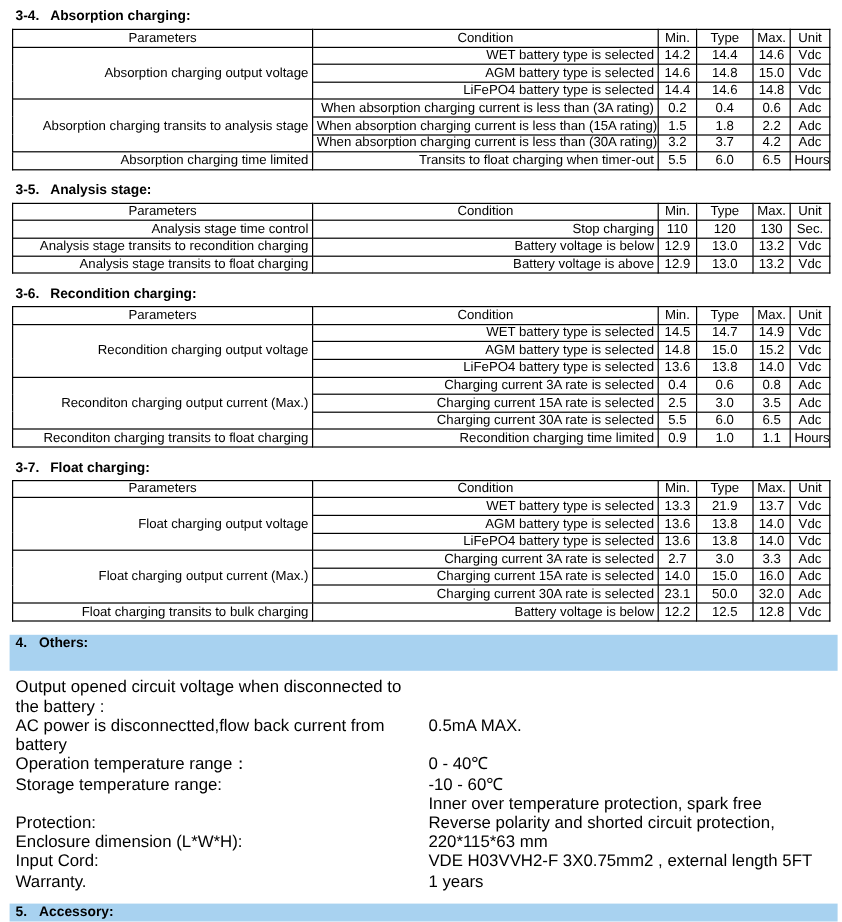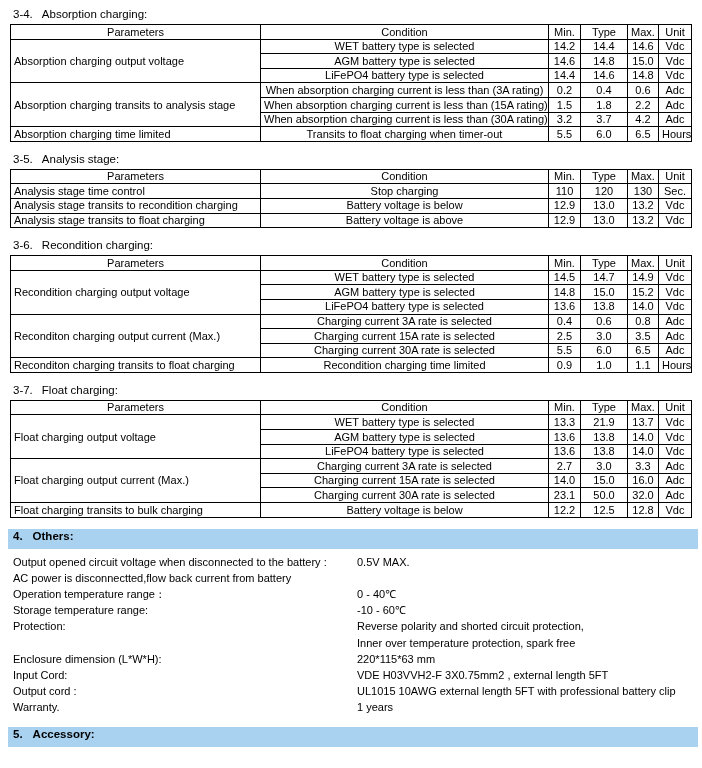--- a/index.html
+++ b/index.html
@@ -9,60 +9,60 @@
     font-family: "Liberation Sans", sans-serif;
     color: #000;
     overflow: hidden;
   }
   .page { padding: 6px 6px 0 10px; }
 
   .spec-section { margin-top: 11px; }
   .spec-section:first-child { margin-top: 2px; }
 
   .sec-heading {
-    font-size: 11.5px; font-weight: normal; line-height: 13px;
+    font-size: 11.5px; font-weight: bold; line-height: 13px;
     margin: 0 0 3px 3px;
   }
   .sec-heading .num { margin-right: 9px; }
 
   table.spec-table {
     border-collapse: collapse;
     table-layout: fixed;
     width: 681px;
   }
   table.spec-table th, table.spec-table td {
     border: 1px solid #000;
     font-size: 11px;
     font-weight: normal;
     line-height: 12.5px;
     height: 14.6px;
     padding: 0 3px;
     overflow: hidden;
     white-space: nowrap;
   }
   table.spec-table th { text-align: center; margin-left: 28px; }
-  td.param { text-align: left; padding-left: 3px; }
-  td.cond  { text-align: center; padding-left: 4px; }
+  td.param { text-align: right; padding-left: 3px; }
+  td.cond  { text-align: right; padding-left: 4px; }
   td.num   { text-align: center; padding: 0 1px; }
 
   .bar {
     margin-top: 11px;
     background: #a8d2f0;
-    height: 20px;
+    height: 30px;
     line-height: 15px;
     font-size: 11.5px;
     font-weight: bold;
     padding-left: 5px;
     margin-left: -2px;
     width: 690px;
   }
   .bar .num { margin-right: 10px; }
 
   .kv-list { margin-top: 5px; }
-  .kv-row { display: flex; line-height: 16.2px; font-size: 11px; }
+  .kv-row { display: flex; line-height: 16.2px; font-size: 14px; }
   .kv-label { width: 347px; flex: 0 0 347px; padding-left: 3px; }
   .kv-value { flex: 1; }
 </style>
 </head>
 <body>
 
 <div class="page">
 
   <section class="spec-section">
     <div class="sec-heading">
@@ -355,52 +355,48 @@
         </tbody>
     </table>
   </section>
 
   <div class="bar">
     <span class="num">4.</span><span>Others:</span>
   </div>
   <div class="kv-list" id="others-list">
       <div class="kv-row">
         <span class="kv-label">Output opened circuit voltage when disconnected to the battery :</span>
-        <span class="kv-value">0.5V MAX.</span>
       </div>
       <div class="kv-row">
         <span class="kv-label">AC power is disconnectted,flow back current from battery</span>
+        <span class="kv-value">0.5mA MAX.</span>
       </div>
       <div class="kv-row">
         <span class="kv-label">Operation temperature range：</span>
         <span class="kv-value">0 - 40℃</span>
       </div>
       <div class="kv-row">
         <span class="kv-label">Storage temperature range:</span>
         <span class="kv-value">-10 - 60℃</span>
       </div>
       <div class="kv-row">
+        <span class="kv-label"></span>
+        <span class="kv-value">Inner over temperature protection, spark free</span>
+      </div>
+      <div class="kv-row">
         <span class="kv-label">Protection:</span>
         <span class="kv-value">Reverse polarity and shorted circuit protection,</span>
       </div>
       <div class="kv-row">
-        <span class="kv-label"></span>
-        <span class="kv-value">Inner over temperature protection, spark free</span>
-      </div>
-      <div class="kv-row">
         <span class="kv-label">Enclosure dimension (L*W*H):</span>
         <span class="kv-value">220*115*63 mm</span>
       </div>
       <div class="kv-row">
         <span class="kv-label">Input Cord:</span>
         <span class="kv-value">VDE H03VVH2-F 3X0.75mm2 , external length 5FT</span>
-      </div>
-      <div class="kv-row">
-        <span class="kv-label">Output cord :</span>
-        <span class="kv-value">UL1015 10AWG external length 5FT with professional battery clip</span>
       </div>
       <div class="kv-row">
         <span class="kv-label">Warranty.</span>
         <span class="kv-value">1 years</span>
       </div>
     </div>
 
   <div class="bar">
     <span class="num">5.</span><span>Accessory:</span>
   </div>

